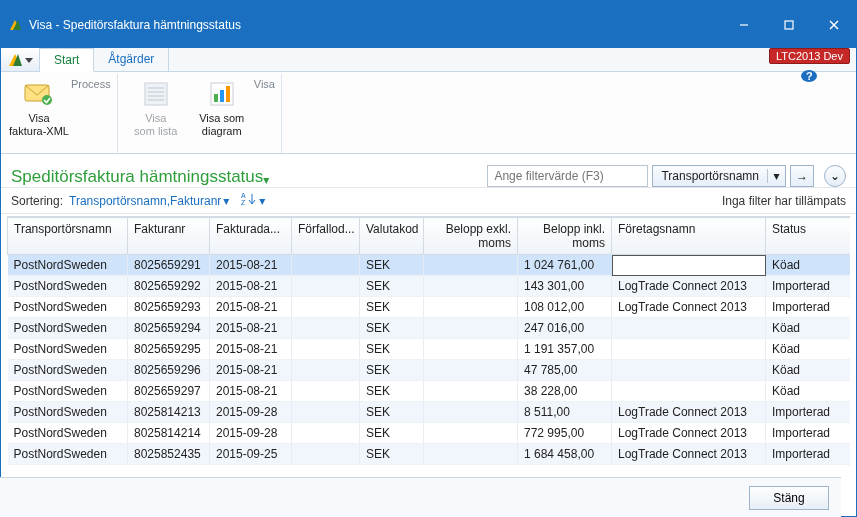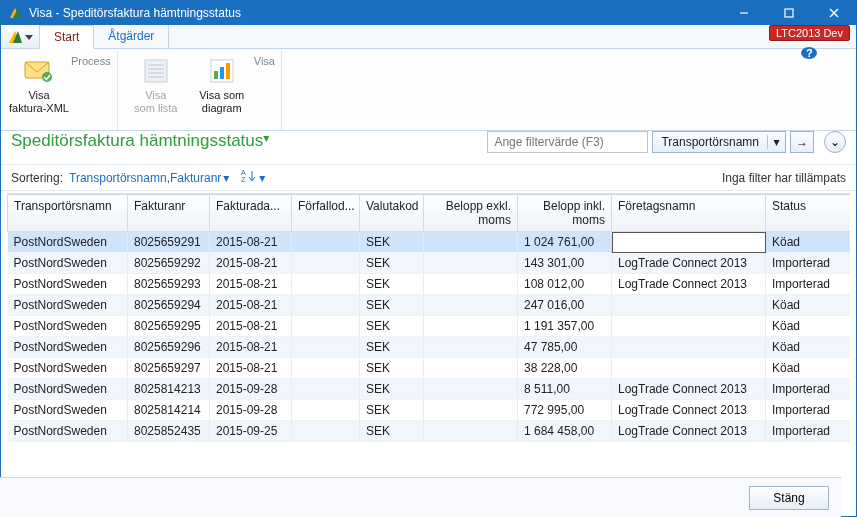--- a/index.html
+++ b/index.html
@@ -10,21 +10,21 @@
     background: #fff;
     width: 857px;
     height: 517px;
     overflow: hidden;
     border: 1px solid #1a6fc1;
   }
   
   .titlebar {
     background: #1a6fc1;
     color: #fff;
-    height: 24px;
+    height: 47px;
     display: flex;
     align-items: center;
     padding: 0 0 0 6px;
   }
   .titlebar .appicon { width: 16px; height: 16px; margin-right: 6px; display:flex; align-items:center; justify-content:center; }
   .titlebar .title { flex: 1; font-size: 12px; }
   .titlebar .winbtn {
     width: 45px; height: 30px; display:flex; align-items:center; justify-content:center;
     color:#fff; cursor:default;
   }
@@ -38,21 +38,21 @@
   .quickrow .qbtn {
     display:flex; align-items:center; justify-content:center;
     padding:0 6px; border-right:1px solid #c7d6e6;
     background: linear-gradient(#fff,#e6eef8); gap:2px;
   }
   .quickrow .tab {
     padding:4px 14px 0 14px; font-size:12px; color:#1a6fc1; border-right:1px solid #c7d6e6;
     cursor:default;
   }
   .quickrow .tab.active {
-    background:#fff; color:#7f1d1d; border-bottom:2px solid #fff; margin-bottom:-1px;
+    background:#fff; color:#15803d; border-bottom:2px solid #fff; margin-bottom:-1px;
     border-top:1px solid #c7d6e6;
   }
   .quickrow .spacer { flex:1; }
   .quickrow .rh {
     display:flex; align-items:center; gap:6px; padding:0 6px;flex-direction:column;
   }
   .badge {
     background:#c62828; color:#fff; font-size:11px; padding:1px 6px; border:1px solid #8e1c1c;
     border-radius:2px;
   }
@@ -72,21 +72,21 @@
     display:flex; flex-direction:column; align-items:center; justify-content:flex-start;
     width:64px; padding:2px 2px; cursor:default; color:#222;
   }
   .rbtn.disabled { color:#a0a5aa; }
   .rbtn .ricon { width:32px; height:32px; margin-bottom:2px; display:flex; align-items:center; justify-content:center; }
   .rbtn .rlabel { text-align:center; font-size:11px; line-height:13px; }
   .rgroup .glabel { text-align:right; font-size:11px; color:#7c8791; margin-top:2px; }
 
   
   .subheader {
-    display:flex; align-items:flex-start; height:34px; padding:0 10px; 
+    display:flex; align-items:flex-end; height:34px; padding:0 10px; 
     border-bottom:1px solid #e3e8ee;
   }
   .subheader .pagetitle { font-size:17px; color:#2e9e3a; }
   .filterbox {
     margin-left:auto; display:flex; align-items:center; gap:4px;
   }
   .filterbox input {
     width:161px; height:22px; border:1px solid #b9c4d0; padding:0 6px; font-size:12px; color:#777;
   }
   .filterbox .combo {

